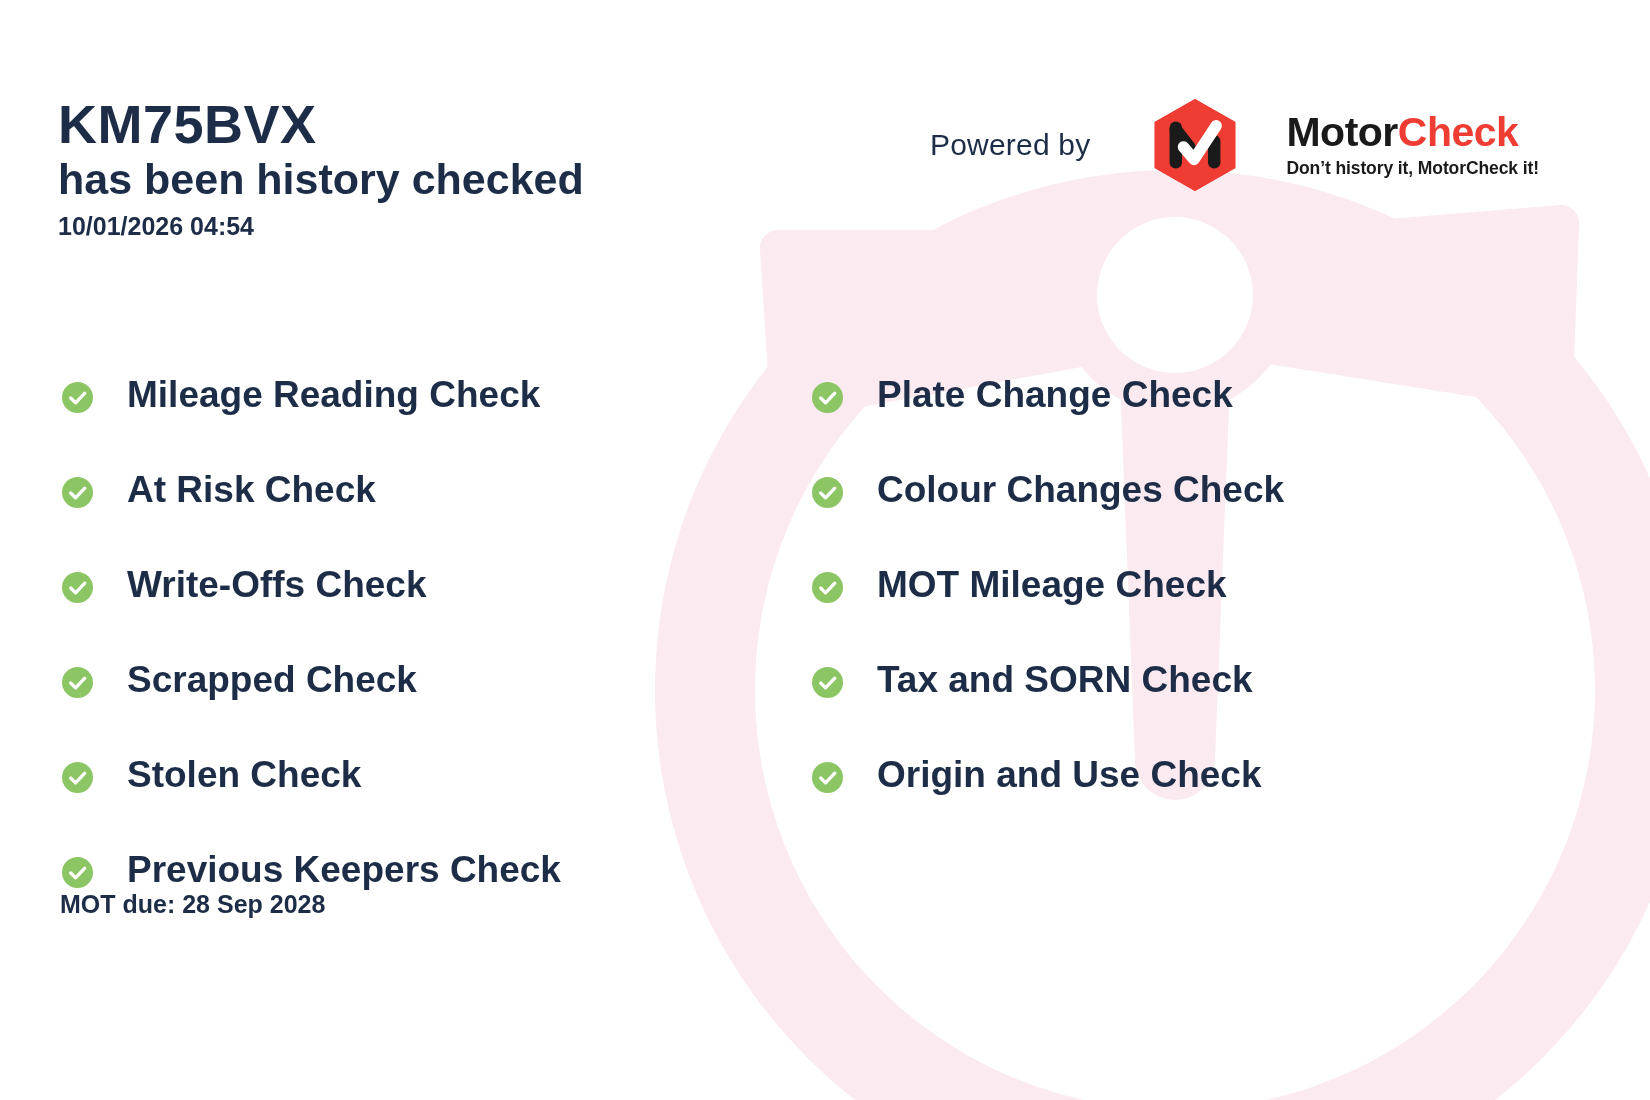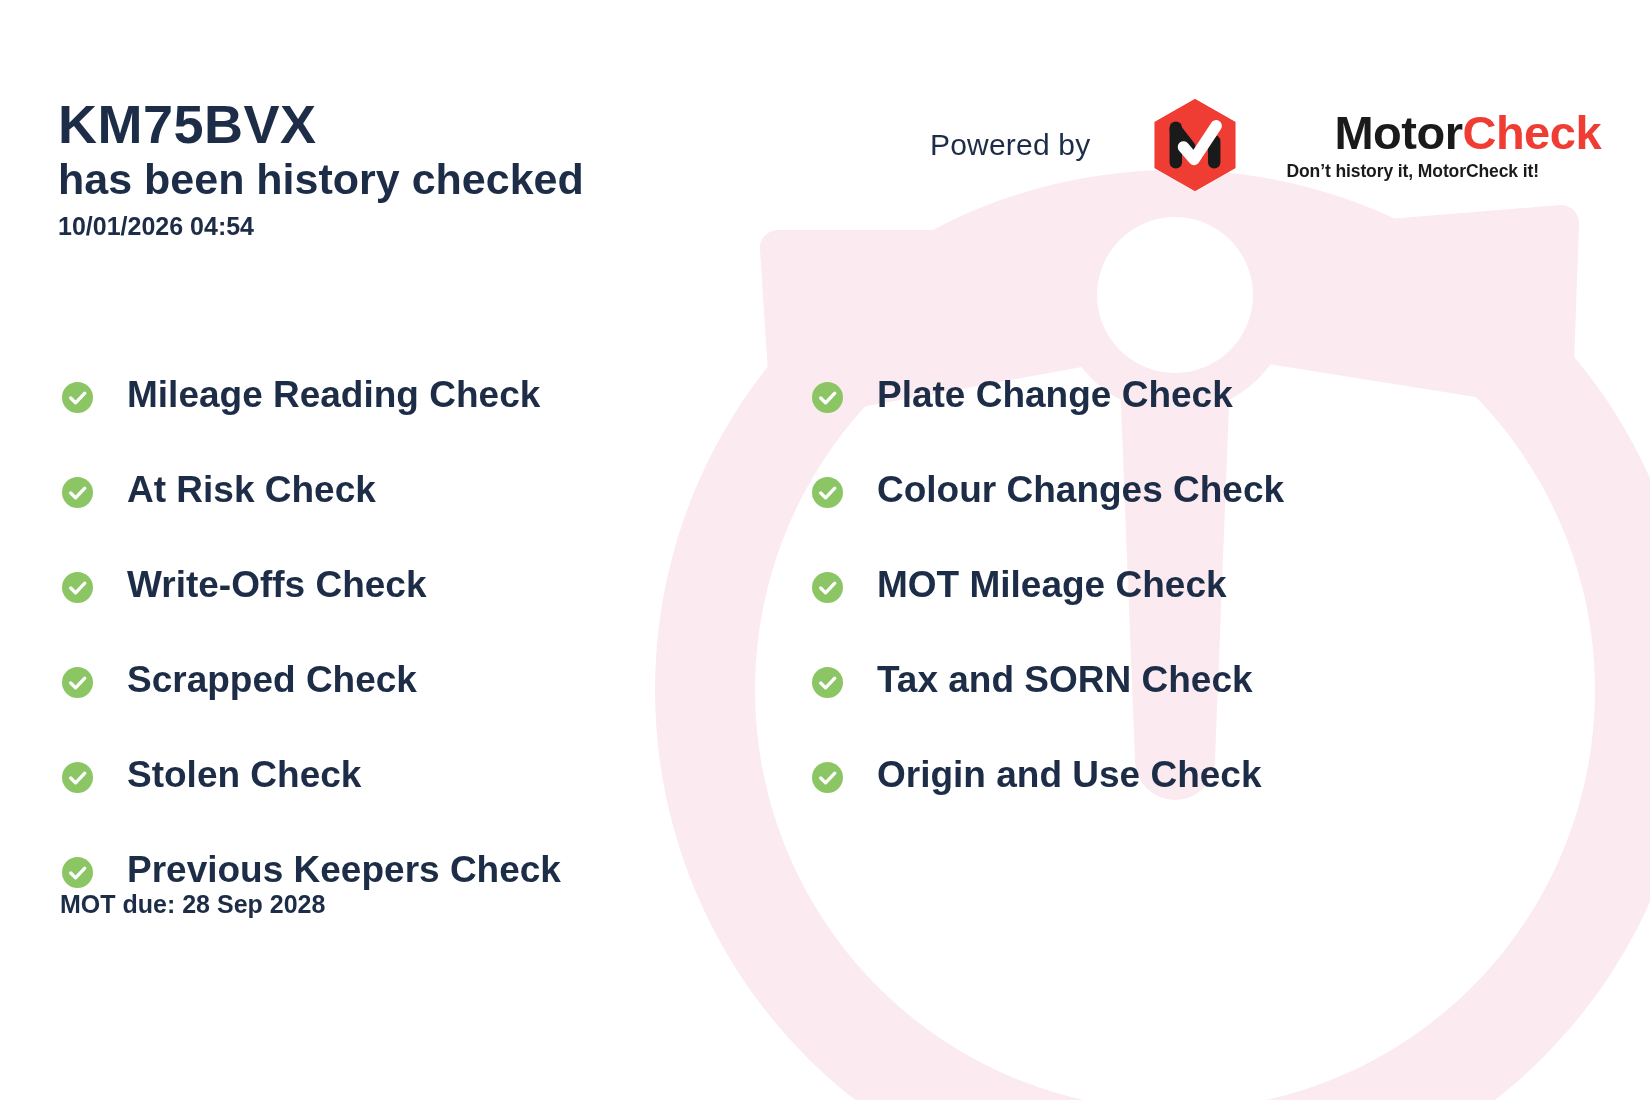--- a/index.html
+++ b/index.html
@@ -86,26 +86,25 @@
     height: 96px;
     flex: 0 0 auto;
   }
   #logo-text {
     margin-left: 14px;
     display: flex;
     flex-direction: column;
     justify-content: center;
   }
   #wordmark {
-    font-size: 47px;
+    font-size: 41px;
     font-weight: bold;
     line-height: 1;
     white-space: nowrap;
     letter-spacing: -0.5px;
-    margin-left: 48px;
   }
   .wm-dark { color: #1a1a1a; }
   .wm-red  { color: #ef3d33; }
   #tagline {
     font-size: 17.5px;
     font-weight: bold;
     color: #1a1a1a;
     margin-top: 5px;
     white-space: nowrap;
     letter-spacing: -0.1px;

